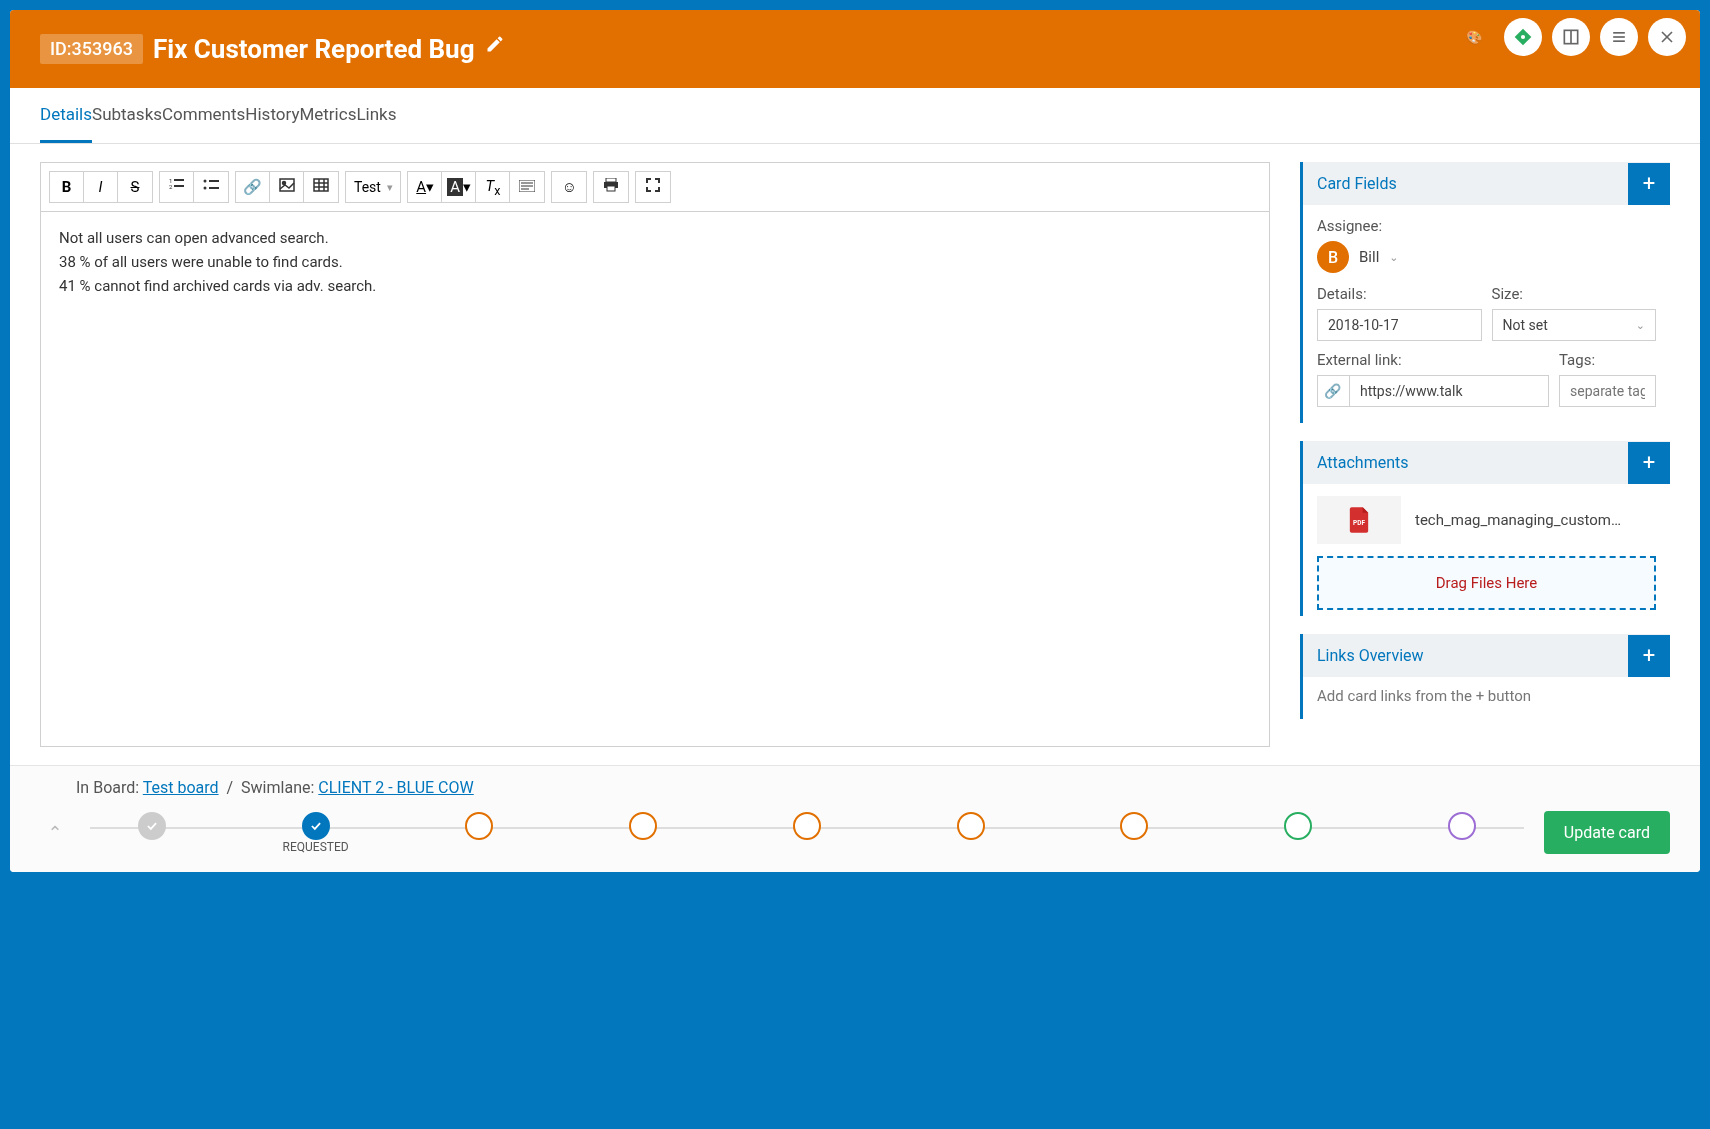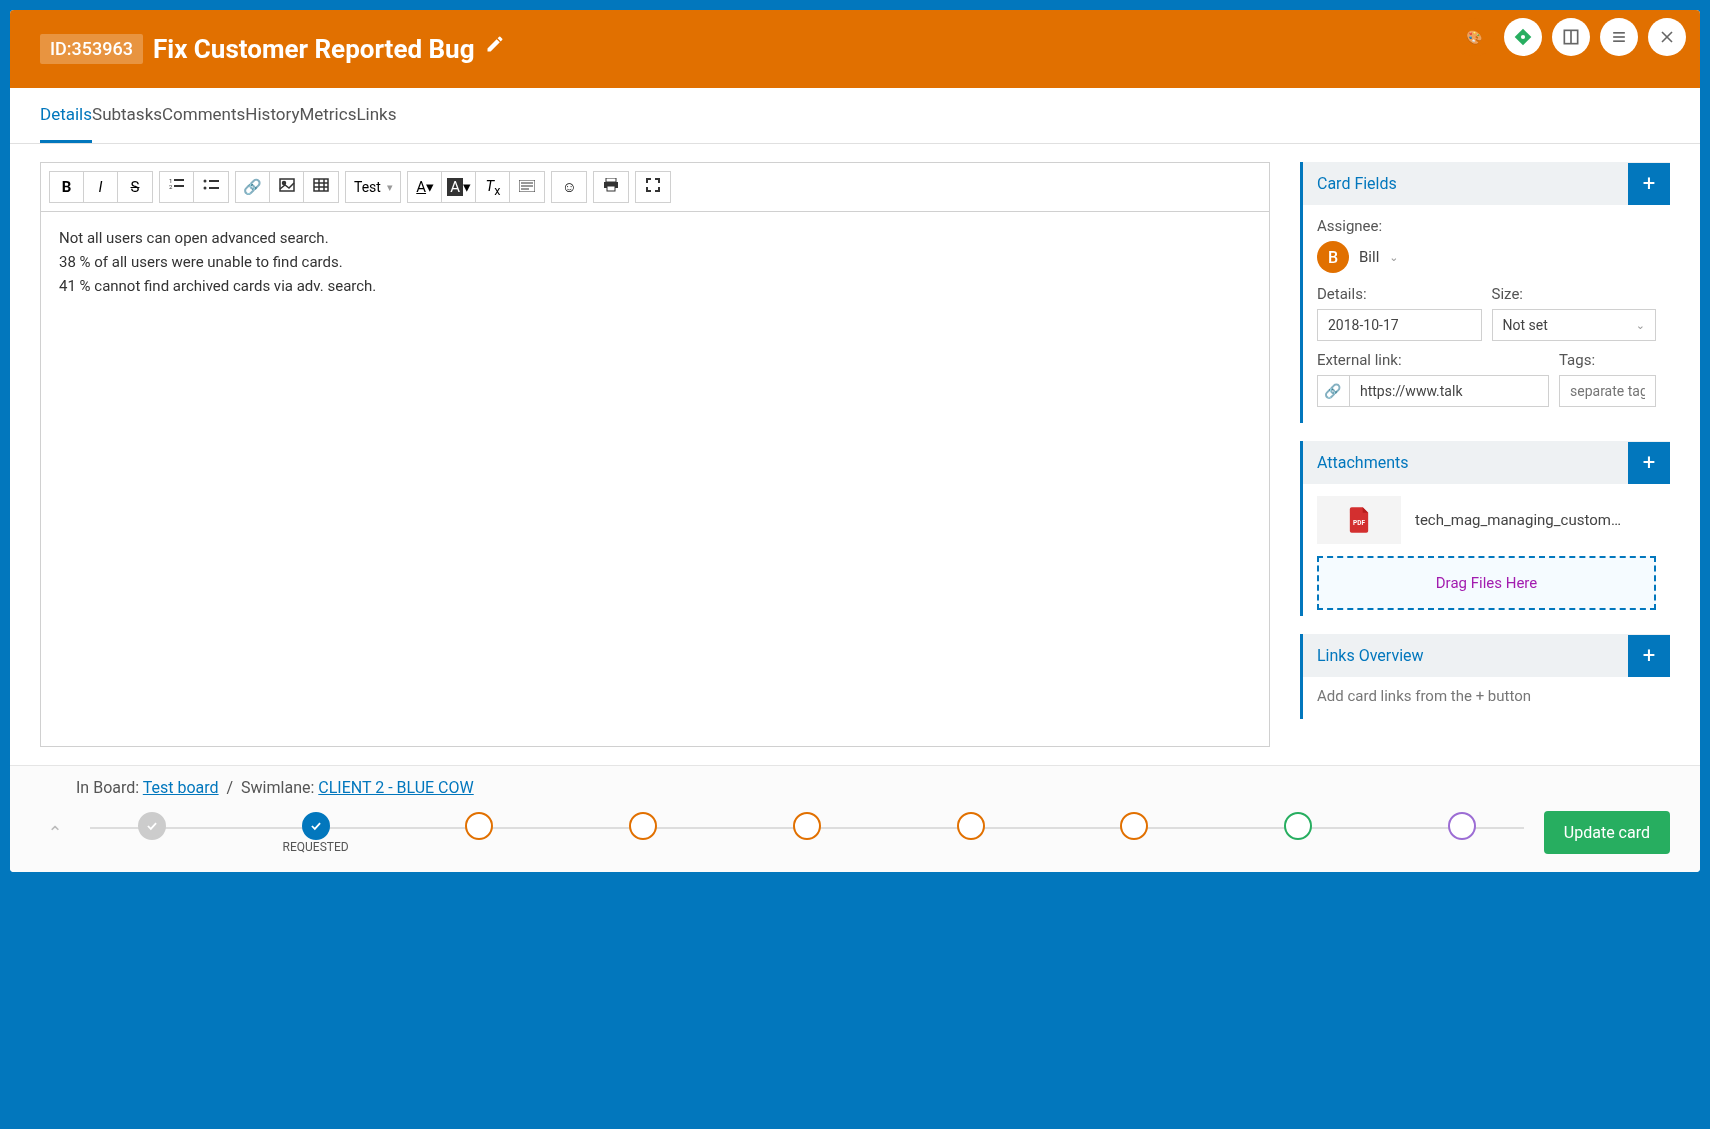--- a/index.html
+++ b/index.html
@@ -51,21 +51,21 @@
 .assignee-name { font-size: 15px; color: #444; }
 .chev-sm { color: #999; font-size: 11px; }
 .text-input { width: 100%; border: 1px solid #d0d0d0; padding: 7px 10px; font-size: 14px; color: #444; }
 .select-input { width: 100%; border: 1px solid #d0d0d0; padding: 7px 10px; font-size: 14px; color: #444; display: flex; justify-content: space-between; align-items: center; cursor: pointer; }
 .link-input { display: flex; border: 1px solid #d0d0d0; }
 .link-icon-box { width: 32px; display: flex; align-items: center; justify-content: center; border-right: 1px solid #d0d0d0; background: #fff; color: #0277bd; font-size: 14px; }
 .link-field { flex: 1; padding: 7px 10px; font-size: 14px; color: #444; border: none; overflow: hidden; text-overflow: ellipsis; white-space: nowrap; }
 .attachment-row { display: flex; align-items: center; gap: 14px; margin-bottom: 12px; }
 .att-thumb { width: 84px; height: 48px; background: #f4f4f4; display: flex; align-items: center; justify-content: center; }
 .att-name { font-size: 15px; color: #444; overflow: hidden; text-overflow: ellipsis; white-space: nowrap; flex: 1; }
-.dropzone { border: 2px dashed #0277bd; background: #f5fbff; color: #a21caf; text-align: center; padding: 16px; font-size: 15px; cursor: pointer; }
+.dropzone { border: 2px dashed #0277bd; background: #f5fbff; color: #b91c1c; text-align: center; padding: 16px; font-size: 15px; cursor: pointer; }
 .links-empty { color: #777; font-size: 15px; padding: 10px 14px 14px 14px; }
 
 
 .footer { border-top: 1px solid #e5e5e5; background: #fbfbfb; padding: 12px 30px 18px 30px; }
 .breadcrumb { font-size: 16px; color: #555; margin-bottom: 14px; margin-left: 36px; }
 .breadcrumb a { color: #0277bd; text-decoration: underline; }
 .workflow-row { display: flex; align-items: center; gap: 0; position: relative; }
 .wf-chevron { width: 30px; color: #bbb; font-size: 18px; display: flex; align-items: center; justify-content: center; cursor: pointer; }
 .wf-track { flex: 1; display: flex; align-items: center; position: relative; }
 .wf-line { position: absolute; top: 15px; left: 20px; right: 20px; height: 2px; background: #ddd; z-index: 0; }

